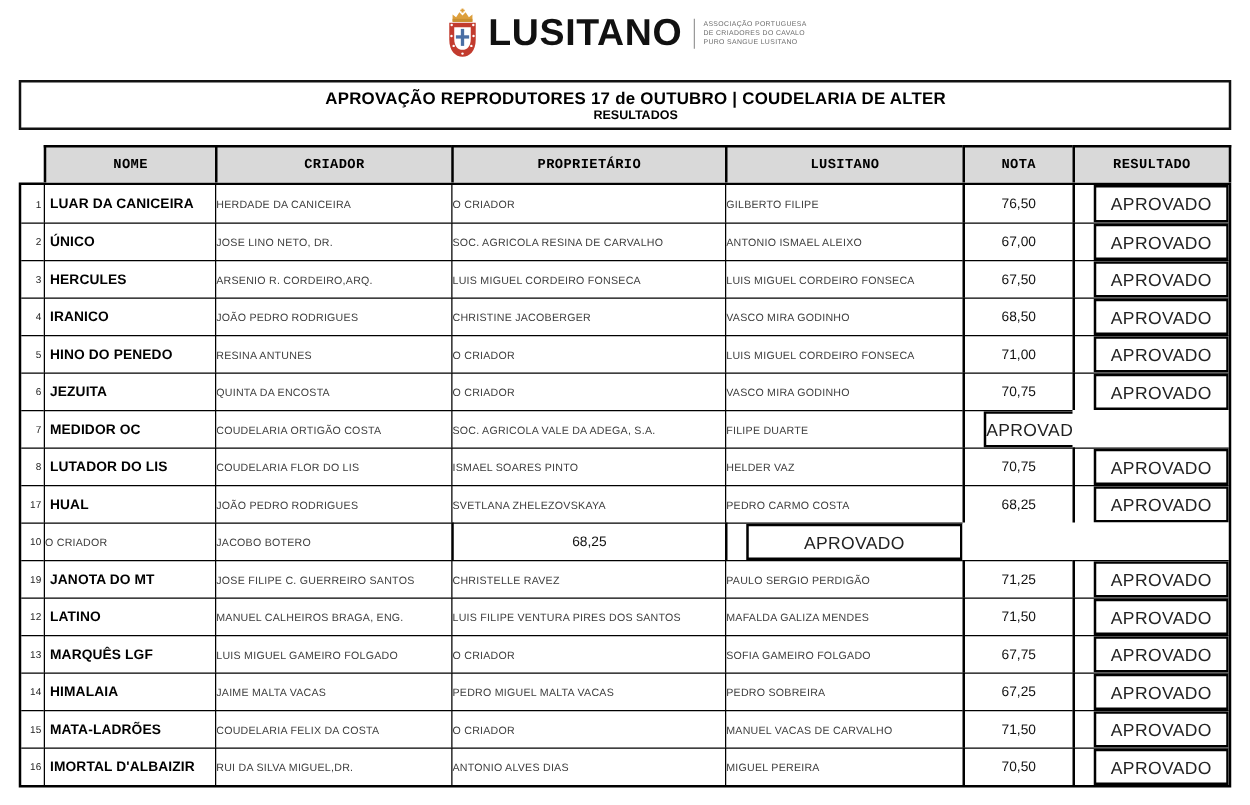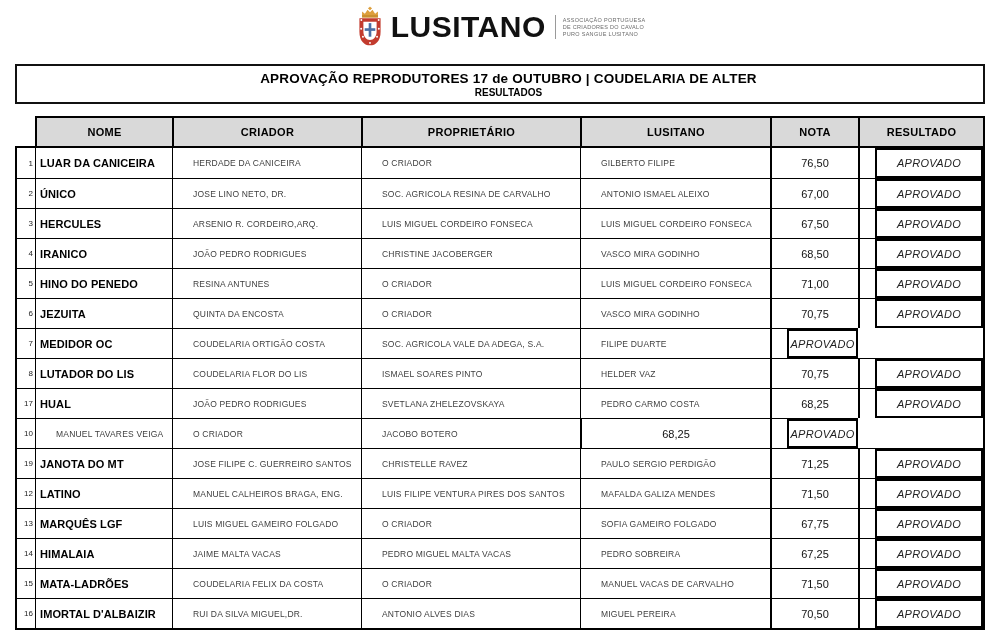--- a/index.html
+++ b/index.html
@@ -42,20 +42,21 @@
     height:30px;
   }
   .th{
     background:#d9d9d9;
     border:2px solid #000;
     border-right:none;
     border-bottom:none;
     display:flex;align-items:center;justify-content:center;
     font-size:11px;font-weight:bold;letter-spacing:0.3px;
     box-sizing:border-box;
+    font-family:Liberation Mono, monospace;
   }
   .th:last-child{border-right:2px solid #000;}
   .tbody{
     border:2px solid #000;
   }
   .row{
     display:grid;
     grid-template-columns:18px 137px 189px 219px 190px 88px 125px;
     height:30px;
   }
@@ -67,37 +68,37 @@
   }
   .c-num{justify-content:flex-end;padding-right:2px;font-size:8px;color:#222;}
   .c-nome{
     border-left:1px solid #000;
     font-weight:bold;font-size:11px;letter-spacing:0.1px;
     padding-left:4px;color:#000;
   }
   .c-text{
     border-left:1px solid #000;
     font-size:8.5px;color:#3d3d3d;letter-spacing:0.2px;
-    padding-left:20px;
+    padding-left:0;
   }
   .c-nota{
     border-left:2px solid #000;
     justify-content:center;font-size:11px;color:#111;
   }
   .c-res{
     border-left:2px solid #000;
     padding:0;
   }
   .res-box{
     flex:1;height:100%;
     box-sizing:border-box;
     border:2px solid #000;
     margin-left:15px;
     display:flex;align-items:center;justify-content:center;
-    font-size:11px;color:#222;letter-spacing:0.3px;font-style:italic;
+    font-size:14px;color:#222;letter-spacing:0.3px;
   }
 </style>
 </head>
 <body>
 
 <div class="logo-row">
   <svg class="crest" viewBox="0 0 34 46" xmlns="http://www.w3.org/2000/svg">
 
     <rect x="16.1" y="0.2" width="1.8" height="3.6" fill="#dd9f3c"></rect>
     <rect x="15" y="1.2" width="4" height="1.4" fill="#dd9f3c"></rect>
@@ -244,21 +245,20 @@
     <div class="cell c-text">SVETLANA ZHELEZOVSKAYA</div>
     <div class="cell c-text">PEDRO CARMO COSTA</div>
     <div class="cell c-nota">68,25</div>
     <div class="cell c-res">
       <div class="res-box">APROVADO</div>
     </div>
   </div>
 
   <div class="row">
     <div class="cell c-num">10</div>
-    <div class="cell c-text">MANUEL TAVARES VEIGA</div>
     <div class="cell c-text">O CRIADOR</div>
     <div class="cell c-text">JACOBO BOTERO</div>
     <div class="cell c-nota">68,25</div>
     <div class="cell c-res">
       <div class="res-box">APROVADO</div>
     </div>
   </div>
 
   <div class="row">
     <div class="cell c-num">19</div>

